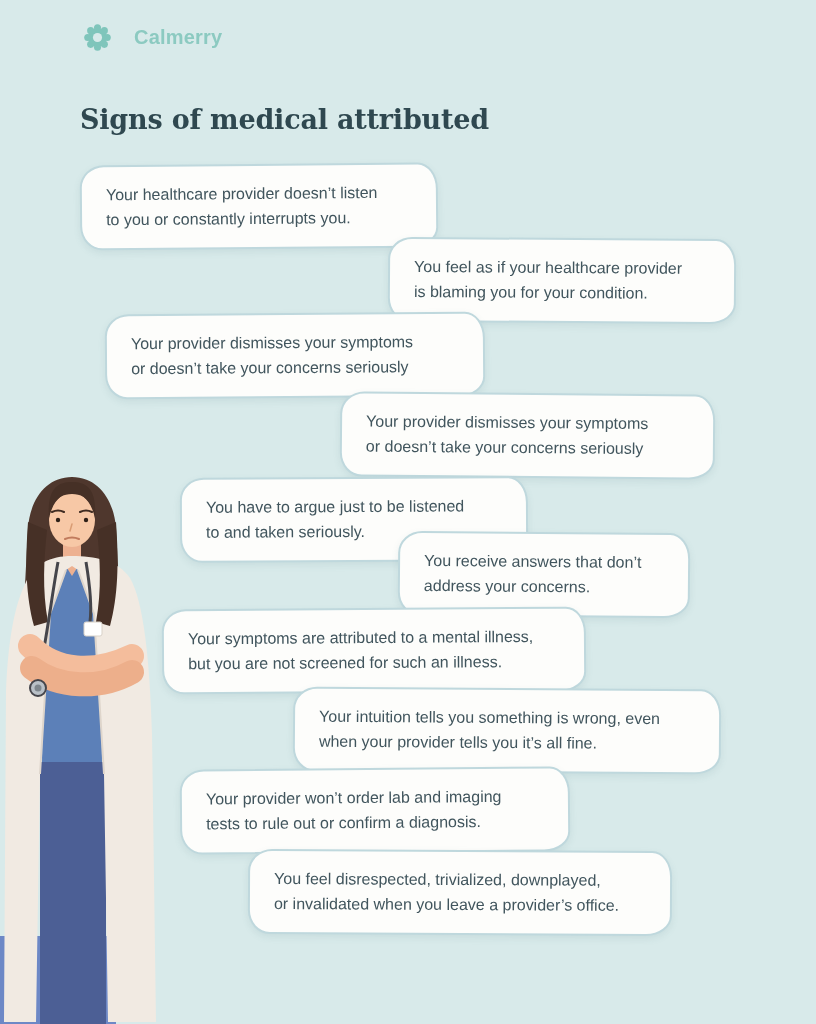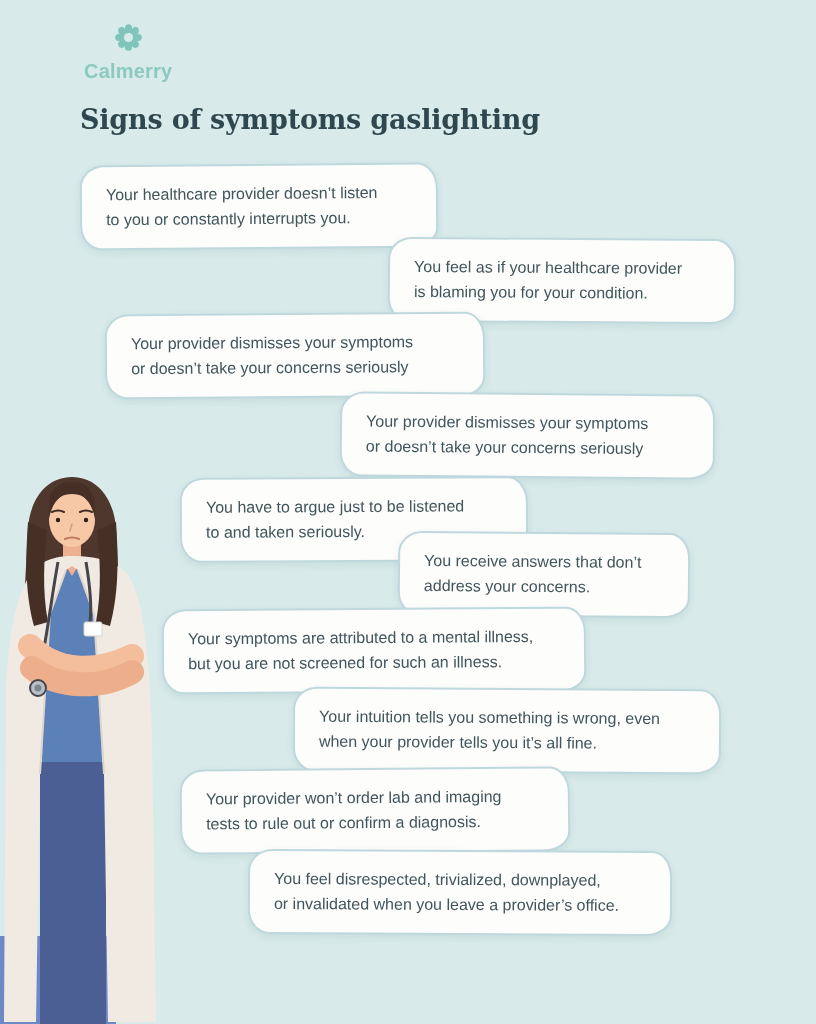--- a/index.html
+++ b/index.html
@@ -8,21 +8,21 @@
     background:#d8eaea;
   }
   .page{
     position:relative;
     width:816px;height:1024px;
     background:#d8eaea;
     overflow:hidden;
   }
   .brand{
     position:absolute;left:84px;top:24px;
-    display:flex;align-items:center;gap:9px;flex-direction:column;
+    display:flex;align-items:center;gap:23px;
   }
   .brand .wordmark{
     font-size:20px;font-weight:bold;color:#8ccac1;letter-spacing:.2px;
   }
   .title{
     position:absolute;left:80px;top:86px;
     font-family:"DejaVu Serif", serif;
     font-size:27px;font-weight:bold;color:#2f4850;
     letter-spacing:-.2px;
   }
@@ -68,21 +68,21 @@
         <circle cx="6.4" cy="6.4" r="3.4"></circle>
         <circle cx="19.6" cy="6.4" r="3.4"></circle>
         <circle cx="6.4" cy="19.6" r="3.4"></circle>
         <circle cx="19.6" cy="19.6" r="3.4"></circle>
       </g>
       <circle cx="13" cy="13" r="4.4" fill="#d8eaea"></circle>
     </svg>
     <span class="wordmark">Calmerry</span>
   </div>
 
-  <h1 class="title">Signs of symptoms gaslighting</h1>
+  <h1 class="title">Signs of medical attributed</h1>
 
   <div class="bubble b1">Your healthcare provider doesn’t listen
 to you or constantly interrupts you.</div>
   <div class="bubble b2">You feel as if your healthcare provider
 is blaming you for your condition.</div>
   <div class="bubble b3">Your provider dismisses your symptoms
 or doesn’t take your concerns seriously</div>
   <div class="bubble b4">Your provider dismisses your symptoms
 or doesn’t take your concerns seriously</div>
   <div class="bubble b5">You have to argue just to be listened

